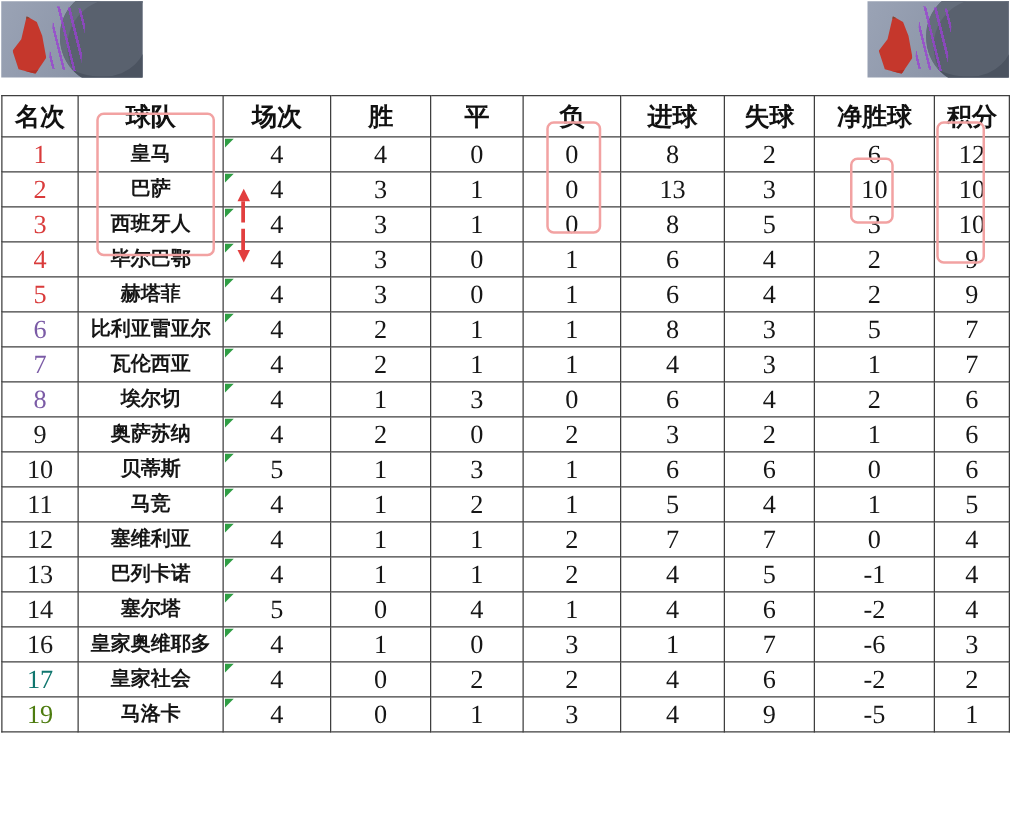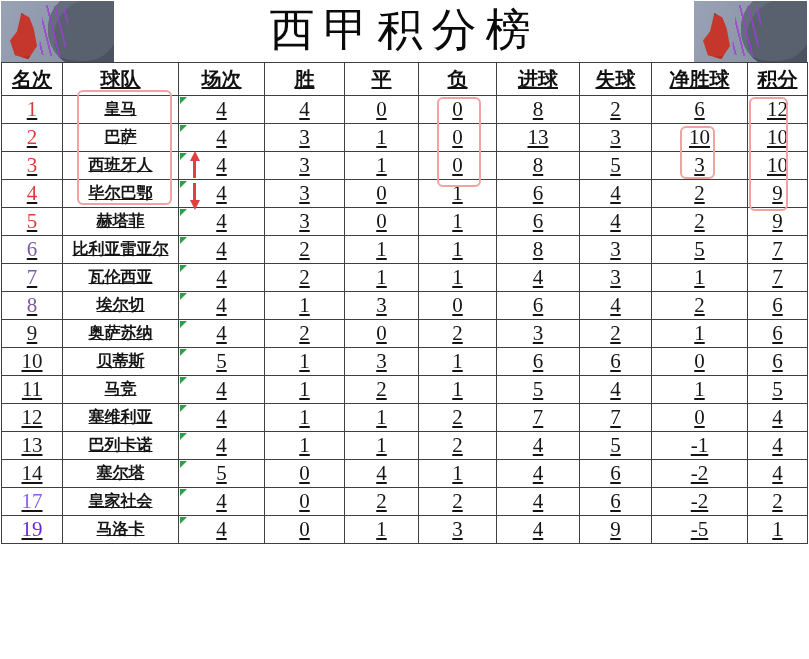--- a/index.html
+++ b/index.html
@@ -39,22 +39,22 @@
     content:""; position:absolute; bottom:-6px; left:-4px; width:30px; height:10px;
     background:#b03026; clip-path:polygon(0 40%,100% 0,80% 100%,10% 100%);
   }
   .watermark {
     left:40px; top:5px; width:26px; height:50px; transform:rotate(6deg); opacity:.85;
     background:repeating-linear-gradient(70deg, transparent 0 3px, rgba(153,64,210,.9) 3px 5px, transparent 5px 8px);
   }
 
   
   table {
-    position:absolute; left:1px; top:62px; width:806px;
-    border-collapse:collapse; table-layout:fixed;text-decoration:underline;
+    position:absolute; left:1px; top:76px; width:806px;
+    border-collapse:collapse; table-layout:fixed;
   }
   col.c0{width:61px} col.c1{width:116px} col.c2{width:86px} col.c3{width:80px}
   col.c4{width:74px} col.c5{width:78px}  col.c6{width:83px} col.c7{width:72px}
   col.c8{width:96px} col.c9{width:60px}
   th, td {
     border:1px solid #3f3f3f; text-align:center; vertical-align:middle;
     overflow:hidden; white-space:nowrap;
   }
   th { height:33px; font-size:20px; font-weight:700; color:#111; }
   td { height:28px; font-size:21px; color:#161616; }
@@ -98,21 +98,20 @@
     <i class="figure-dark"></i>
     <i class="red-player"></i>
     <i class="watermark"></i>
   </div>
   <div class="corner-img right">
     <i class="figure-dark"></i>
     <i class="red-player"></i>
     <i class="watermark"></i>
   </div>
 
-  <div class="title">西甲积分榜</div>
 
   <table>
     <colgroup>
       <col class="c0">
         <col class="c1">
         <col class="c2">
         <col class="c3">
         <col class="c4">
       <col class="c5">
         <col class="c6">
@@ -297,33 +296,45 @@
           <td style="position: relative;">5<span class="flag"></span></td>
           <td>0</td>
           <td>4</td>
           <td>1</td>
           <td>4</td>
           <td>6</td>
           <td>-2</td>
           <td>4</td>
         </tr>
         <tr>
-          <td style="color: #8b5cf6;">17</td>
+          <td style="color: rgb(28, 28, 28);">16</td>
+          <td class="team-cell">皇家奥维耶多</td>
+          <td style="position: relative;">4<span class="flag"></span></td>
+          <td>1</td>
+          <td>0</td>
+          <td>3</td>
+          <td>1</td>
+          <td>7</td>
+          <td>-6</td>
+          <td>3</td>
+        </tr>
+        <tr>
+          <td style="color: #0f766e;">17</td>
           <td class="team-cell">皇家社会</td>
           <td style="position: relative;">4<span class="flag"></span></td>
           <td>0</td>
           <td>2</td>
           <td>2</td>
           <td>4</td>
           <td>6</td>
           <td>-2</td>
           <td>2</td>
         </tr>
         <tr>
-          <td style="color: #6d28d9;">19</td>
+          <td style="color: #4d7c0f;">19</td>
           <td class="team-cell">马洛卡</td>
           <td style="position: relative;">4<span class="flag"></span></td>
           <td>0</td>
           <td>1</td>
           <td>3</td>
           <td>4</td>
           <td>9</td>
           <td>-5</td>
           <td>1</td>
         </tr>

